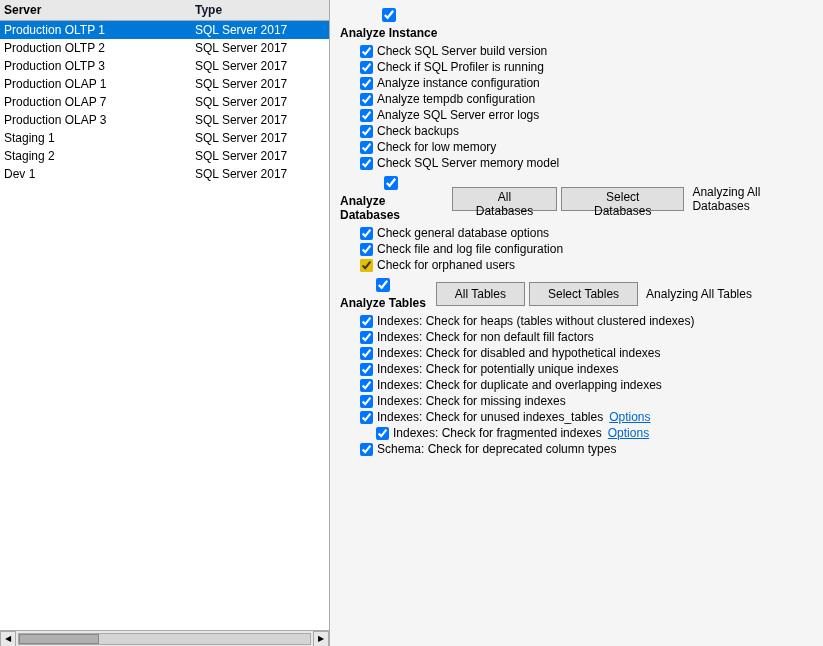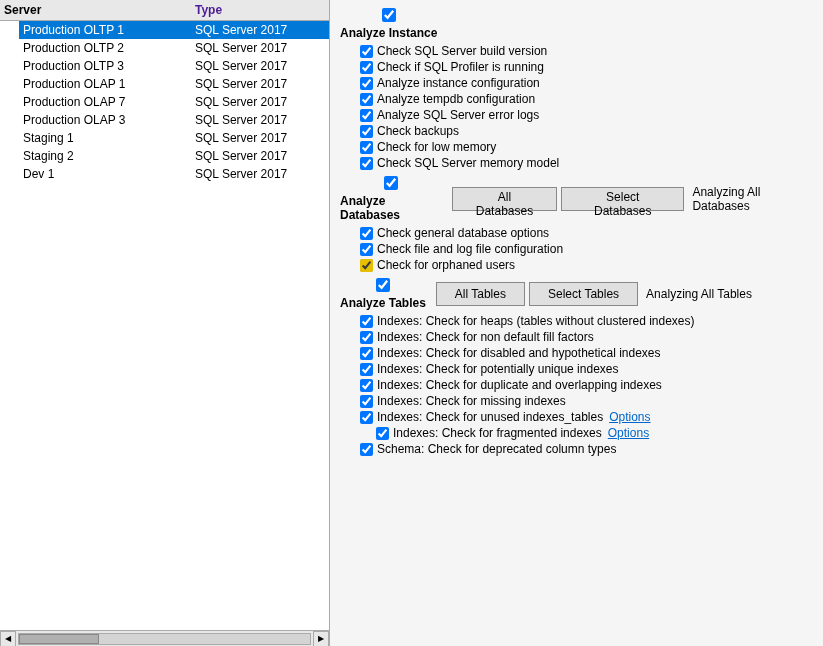--- a/index.html
+++ b/index.html
@@ -35,28 +35,27 @@
       flex: 1;
       font-weight: bold;
       font-size: 12px;
       color: #000;
     }
 
     .th-type {
       width: 130px;
       font-weight: bold;
       font-size: 12px;
-      color: #4c1d95;
+      color: #0f172a;
     }
 
     .server-list {
       flex: 1;
       overflow-y: auto;
       overflow-x: auto;
-      margin-left: 19px;
     }
 
     .server-row {
       display: flex;
       padding: 2px 4px;
       cursor: pointer;
       border-bottom: none;
     }
 
     .server-row.selected {

